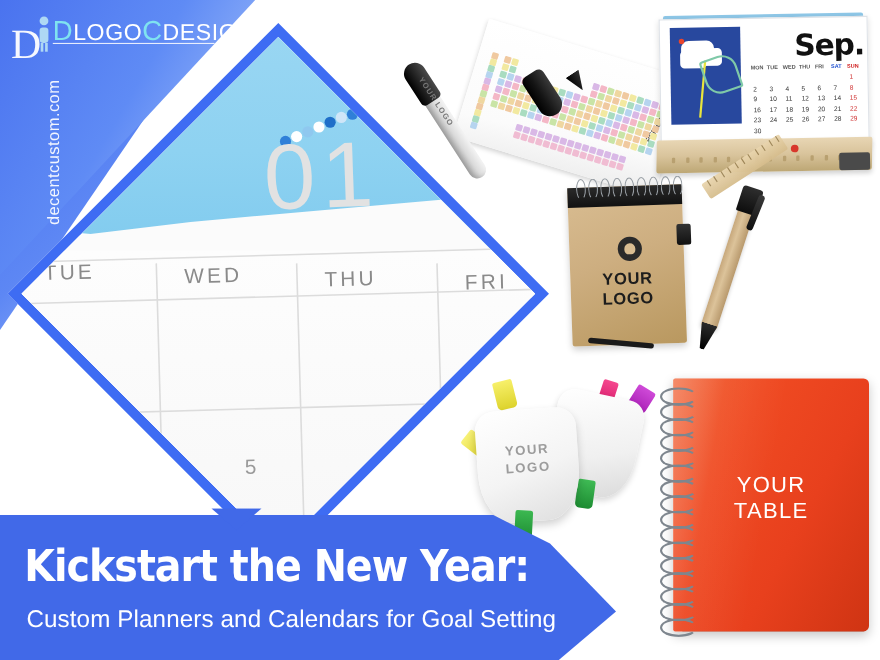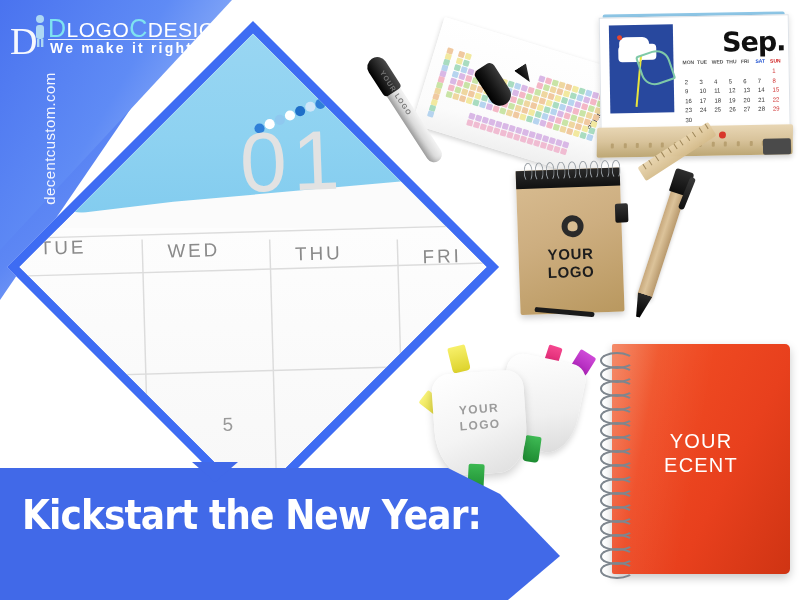--- a/index.html
+++ b/index.html
@@ -204,21 +204,20 @@
     <svg class="logo-figure" viewBox="0 0 16 34">
       <circle cx="8" cy="5" r="4" fill="#bfe9f5"></circle>
       <rect x="4" y="11" width="8" height="14" rx="3" fill="#bfe9f5"></rect>
       <rect x="5" y="25" width="2.4" height="8" fill="#bfe9f5"></rect>
       <rect x="9" y="25" width="2.4" height="8" fill="#bfe9f5"></rect>
     </svg>
     <div class="logo-name">
       <span class="cap">D</span><span>LOGO</span><span class="cap">C</span><span>DESIGN</span>
     </div>
     <div class="logo-rule"></div>
-    <div class="logo-tag">We make it right</div>
   </div>
 
   <div class="vurl">decentcustom.com</div>
 
   <div class="diamond-wrap">
     <div class="diamond">
       <div class="diamond-inner">
         <div class="cal">
           <div class="sky"></div>
           <div id="beads">
@@ -635,21 +634,21 @@
       <div class="hl-t2">LOGO</div>
     </div>
     <div class="nib" style="left:40px;top:116px;width:16px;height:28px;background:linear-gradient(180deg,#3cb851 0%,#1b8a30 100%);transform:rotate(3deg)"></div>
   </div>
 
   <div class="rednb">
     <div class="rn-pages"></div>
     <div class="rn-cover">
       <div class="rn-gloss"></div>
       <div class="rn-t1">YOUR</div>
-      <div class="rn-t2">ECENT</div>
+      <div class="rn-t2">TABLE</div>
     </div>
     <div id="rncoils">
         <div class="rn-coil" style="top: 12px;"></div>
         <div class="rn-coil" style="top: 26px;"></div>
         <div class="rn-coil" style="top: 40px;"></div>
         <div class="rn-coil" style="top: 54px;"></div>
         <div class="rn-coil" style="top: 68px;"></div>
         <div class="rn-coil" style="top: 82px;"></div>
         <div class="rn-coil" style="top: 96px;"></div>
         <div class="rn-coil" style="top: 110px;"></div>
@@ -660,14 +659,15 @@
         <div class="rn-coil" style="top: 180px;"></div>
         <div class="rn-coil" style="top: 194px;"></div>
         <div class="rn-coil" style="top: 208px;"></div>
         <div class="rn-coil" style="top: 222px;"></div>
       </div>
   </div>
 
   <div class="banner"></div>
   <div class="banner-notch"></div>
   <div class="headline">Kickstart the New Year:</div>
+  <div class="subhead">Custom Planners and Calendars for Goal Setting</div>
 
 </div>
 
 </body></html>

